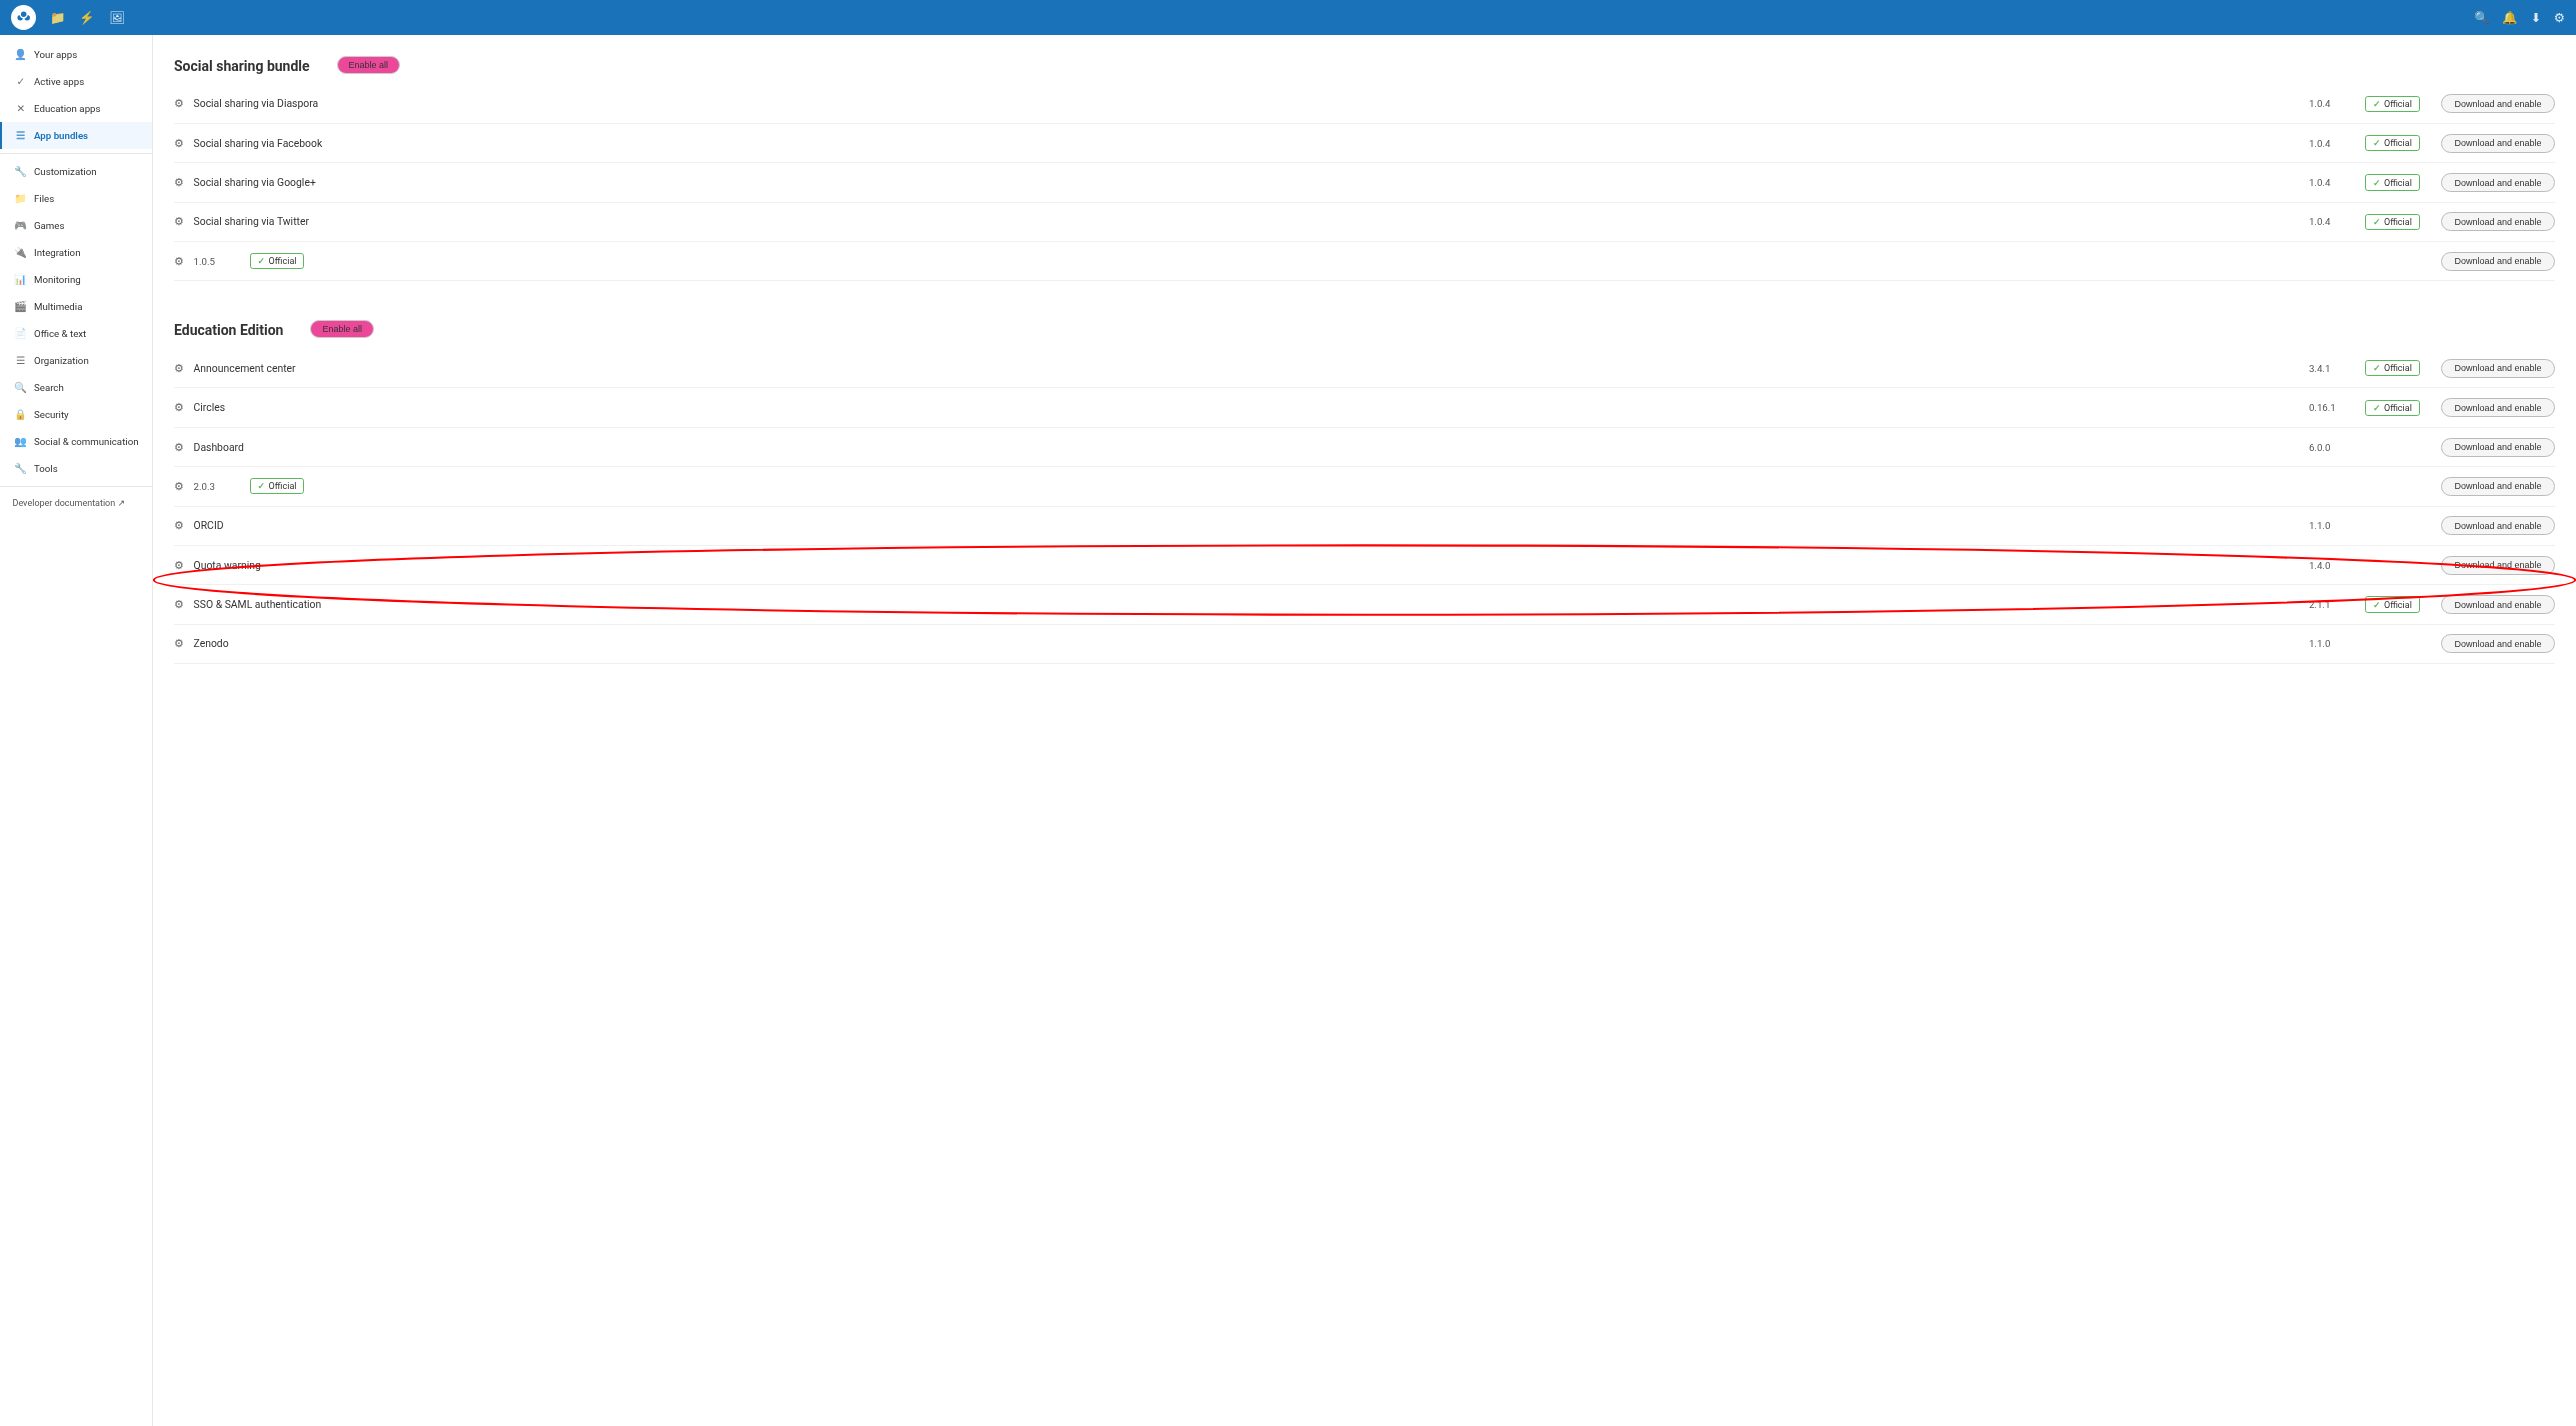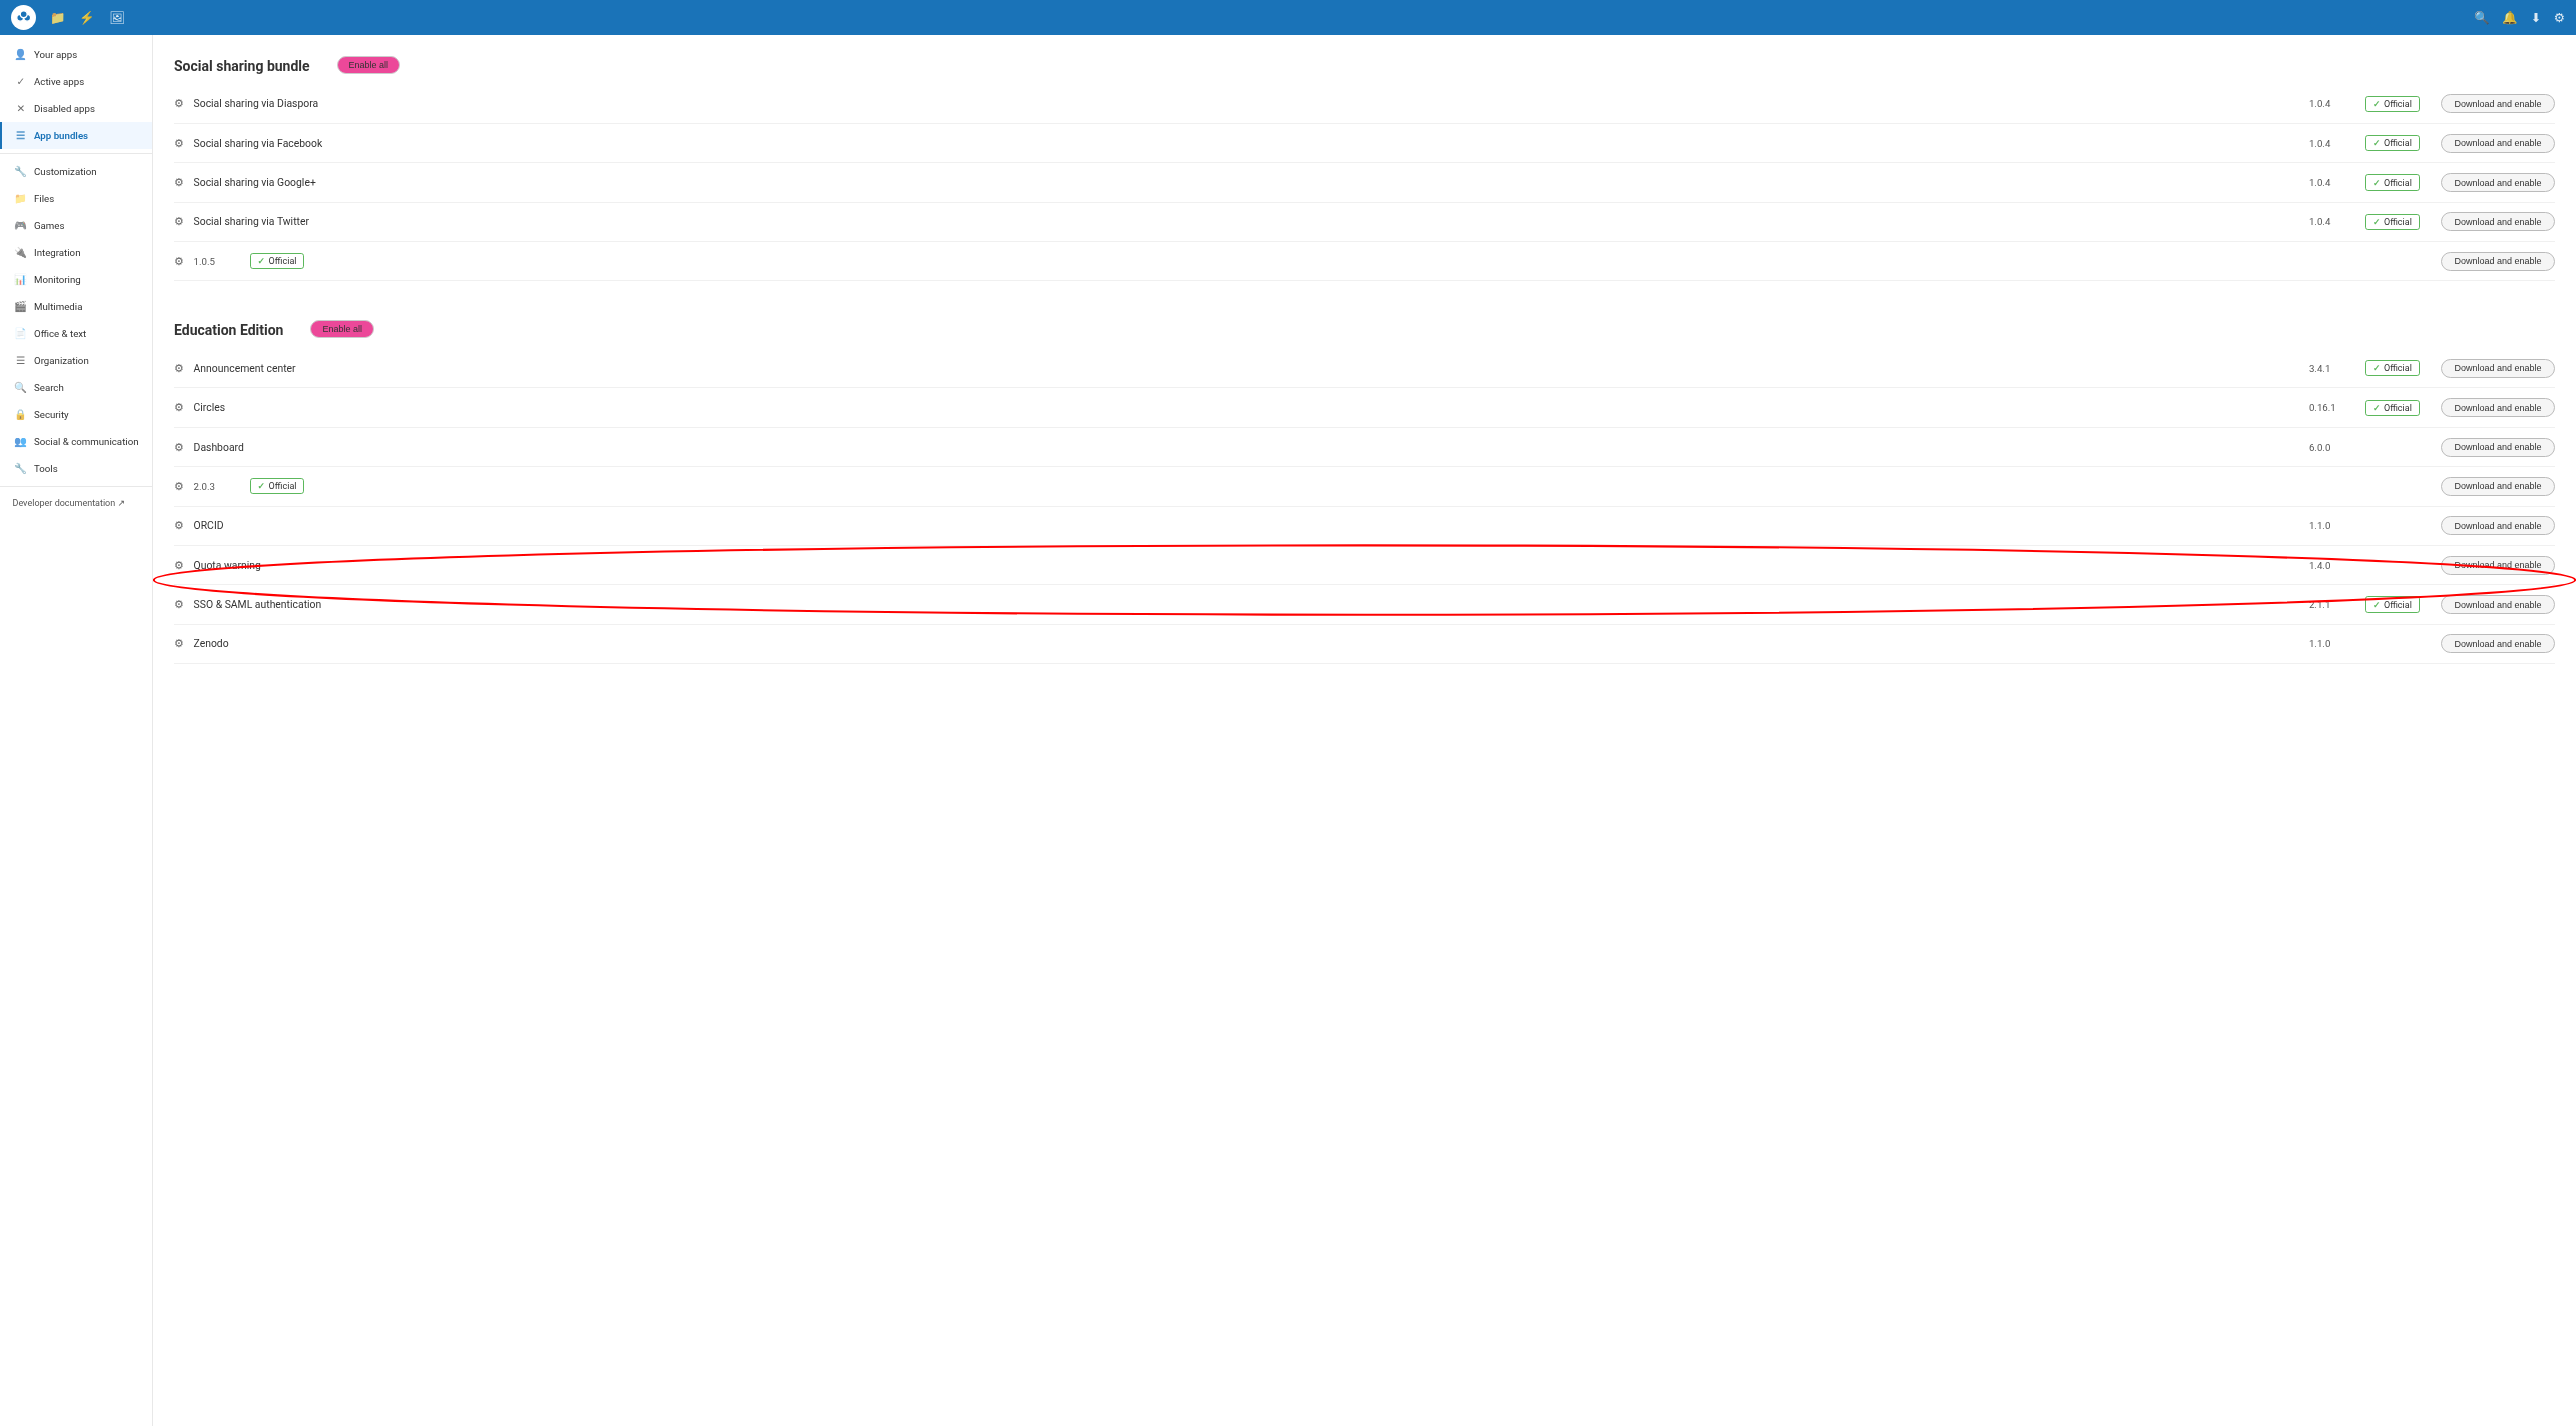--- a/index.html
+++ b/index.html
@@ -183,21 +183,21 @@
     <div class="sidebar-item">
       <span class="icon">👤</span>
       <span>Your apps</span>
     </div>
     <div class="sidebar-item">
       <span class="icon">✓</span>
       <span>Active apps</span>
     </div>
     <div class="sidebar-item">
       <span class="icon">✕</span>
-      <span>Disabled apps</span>
+      <span>Education apps</span>
     </div>
     <div class="sidebar-item active">
       <span class="icon">☰</span>
       <span>App bundles</span>
     </div>
     <div class="sidebar-divider"></div>
     <div class="sidebar-item">
       <span class="icon">🔧</span>
       <span>Customization</span>
     </div>

